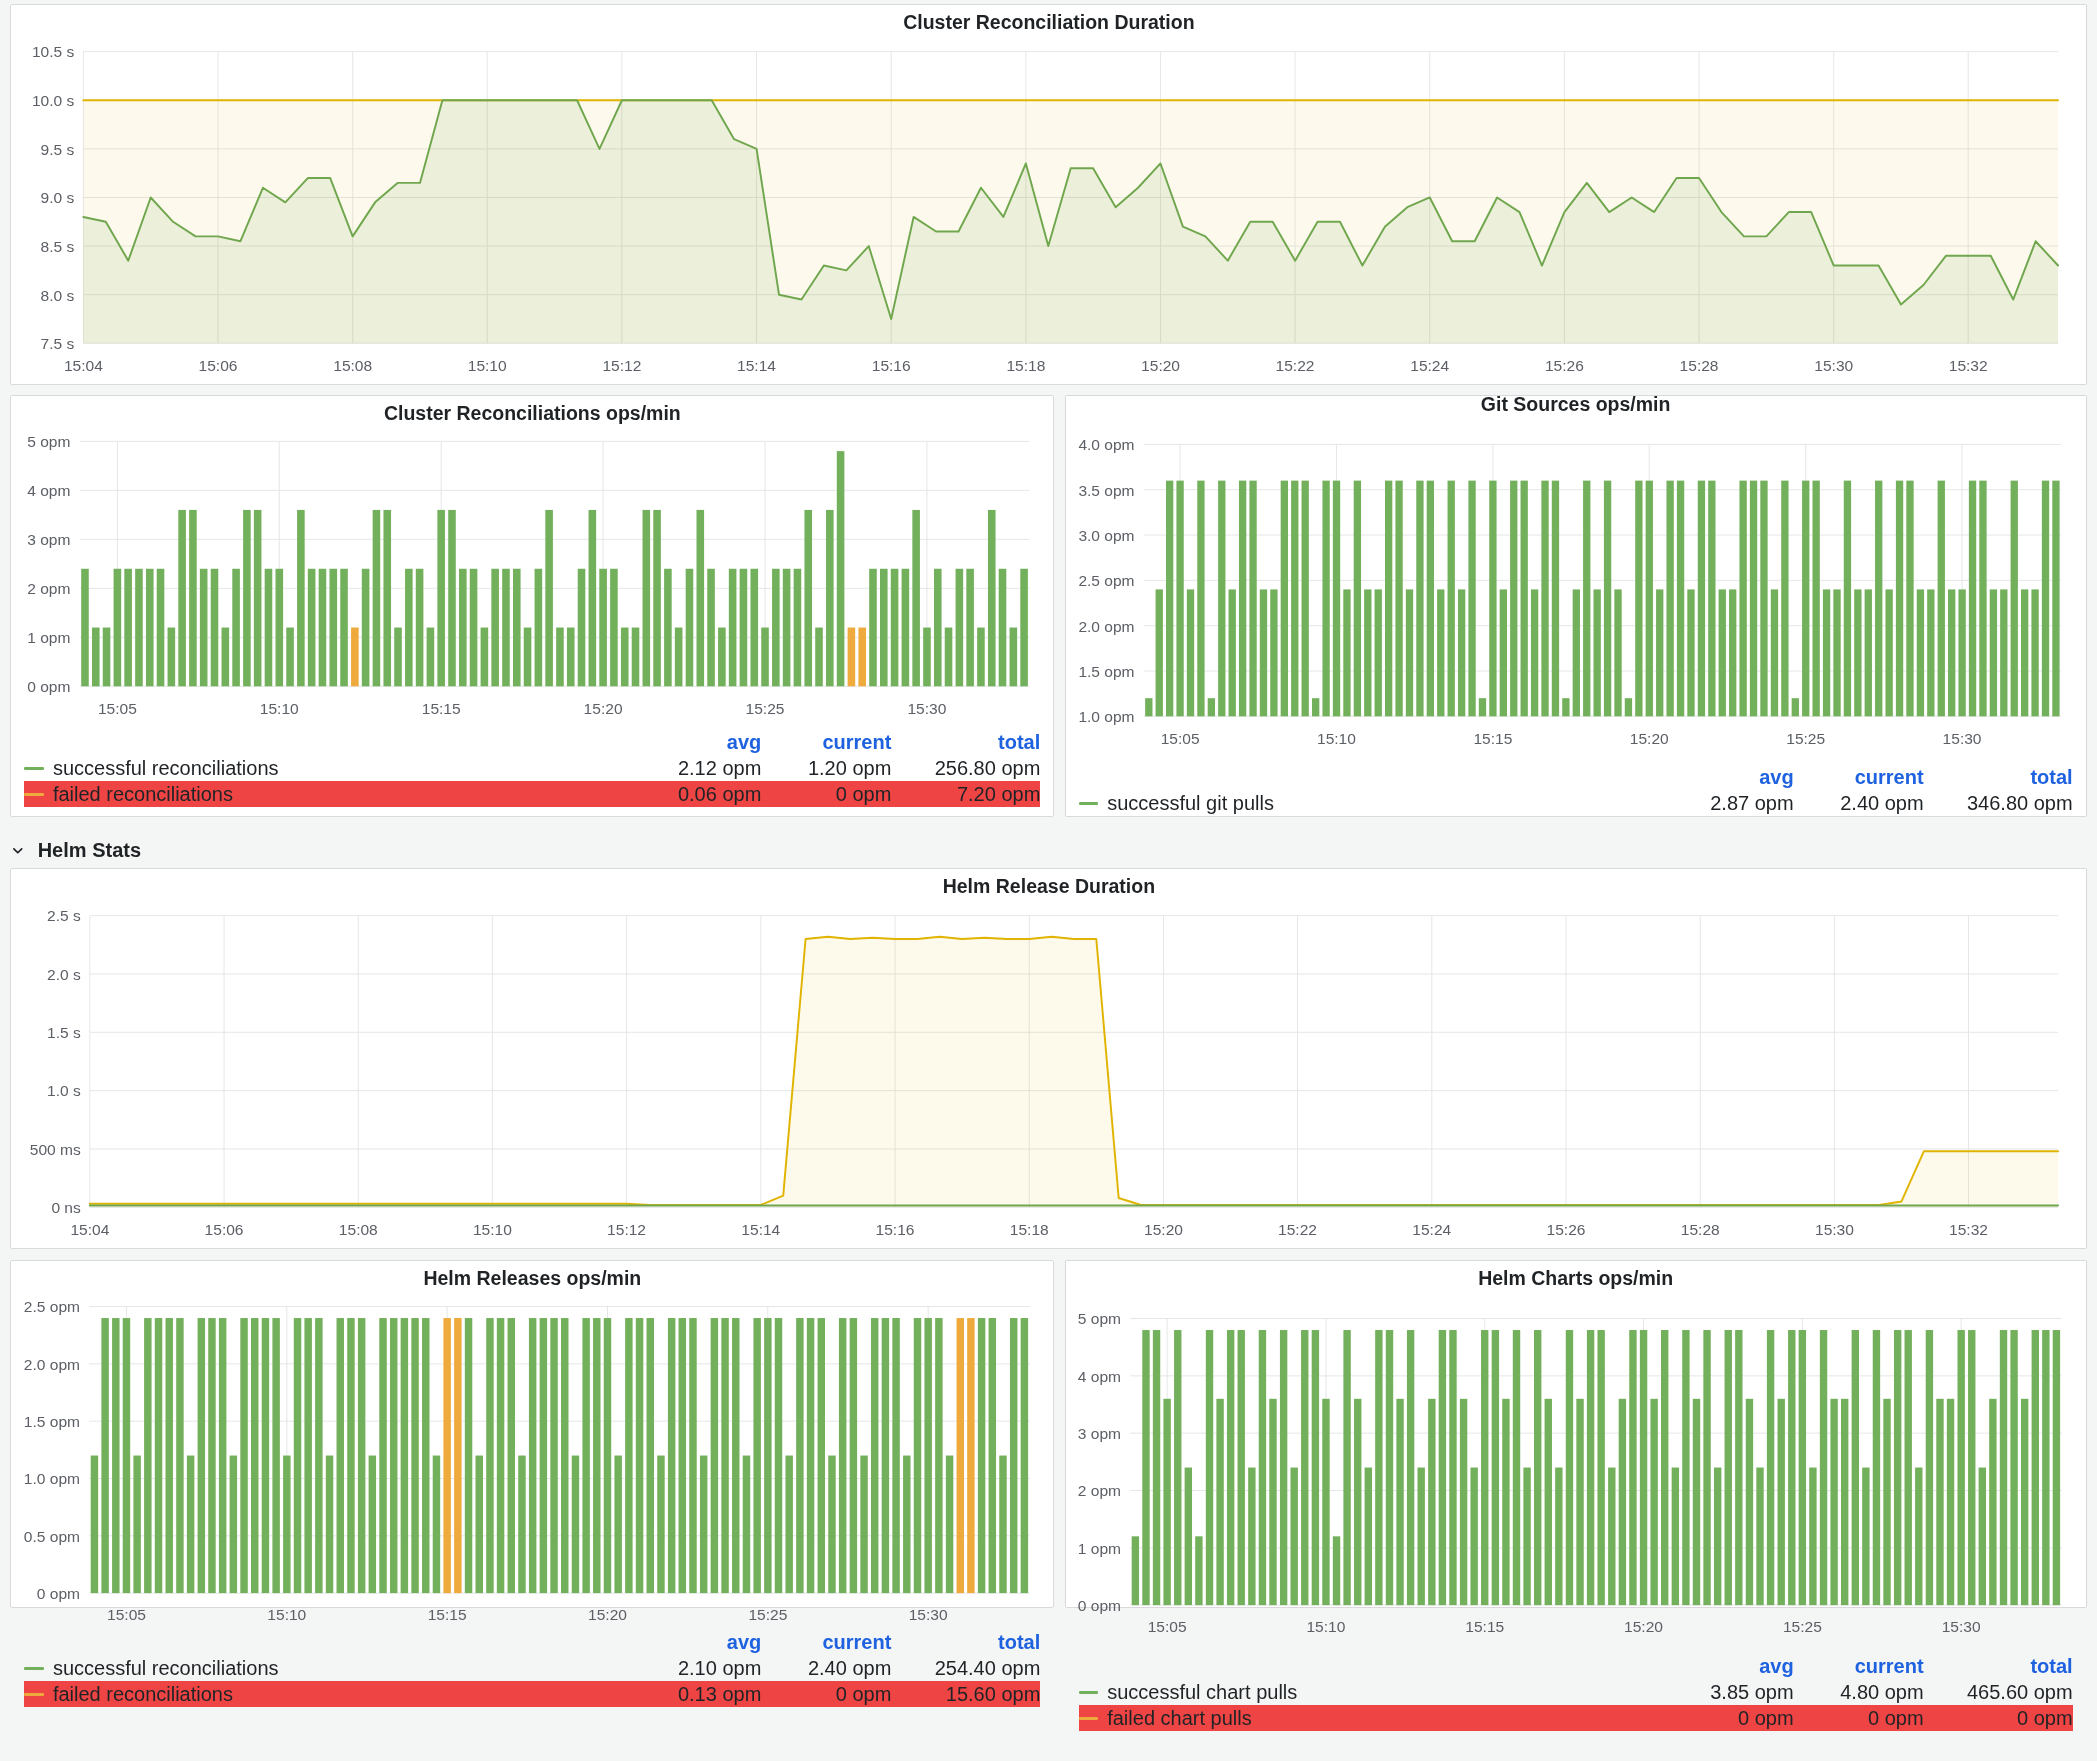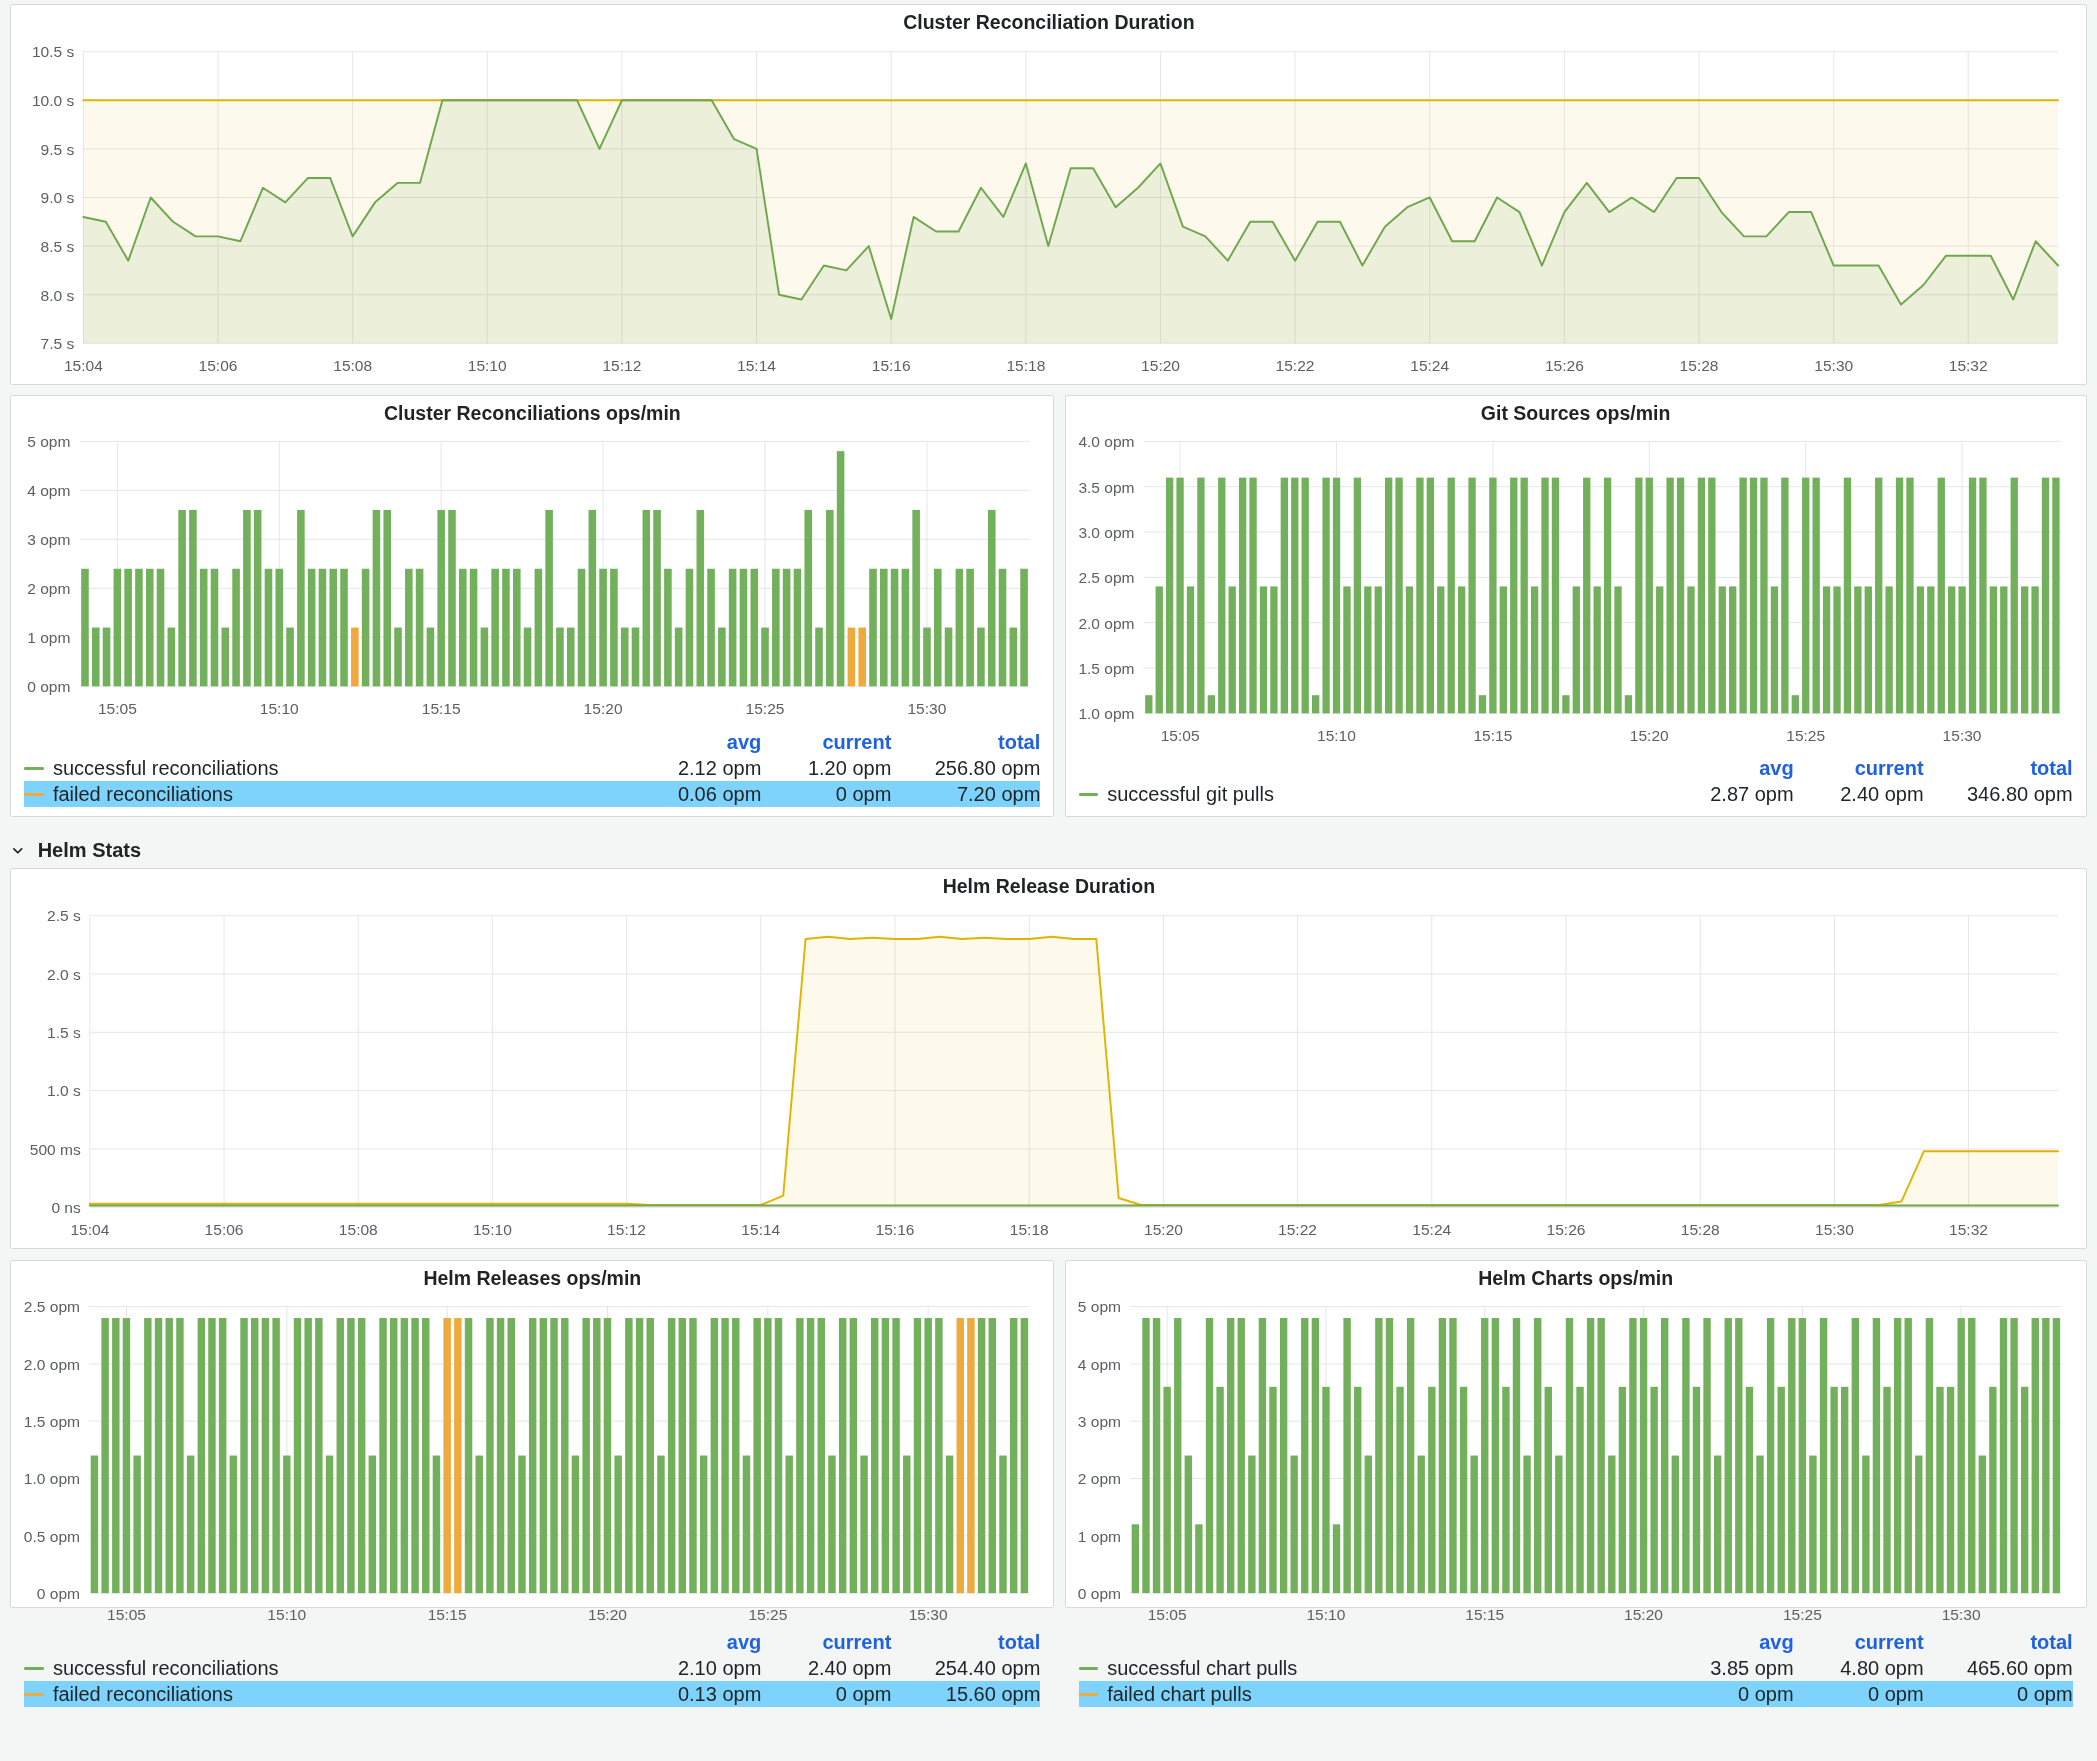--- a/index.html
+++ b/index.html
@@ -6,29 +6,29 @@
   .dashboard{width:2097px;height:1761px;box-sizing:border-box;padding:3.9px 10.4px 5.2px;overflow:hidden;}
   .section-header{display:flex;align-items:center;height:35px;gap:11.7px;cursor:pointer;}
   .section-title{font-size:20px;font-weight:700;color:#1f2326;}
   .icon-btn{color:#5a5e66;display:flex;align-items:center;}
   .gear{font-size:21px;line-height:1;}
   .panel{background:#fff;border:0.6px solid #d8d9da;border-radius:1.9px;box-sizing:border-box;display:flex;flex-direction:column;}
   .panel-title{height:35px;display:flex;align-items:center;justify-content:center;font-size:19.5px;font-weight:700;flex:none;color:#1f2326;}
   .row{display:flex;gap:10.4px;margin-top:10.4px;}
   .full{width:2077px;height:381px;}
   .half-l{width:1044px;}
-  .half-r{width:1022px;}
+  .half-r{width:1022px;gap:12px;}
   .row2 .panel{height:422px;justify-content:center;}
   .row3 .panel{height:348px;}
   .chart{display:block;margin:0 auto;flex:none;}
   svg text.tick{font-size:24px;fill:#5c6066;font-family:"Liberation Sans",sans-serif;}
   .legend{margin-top:auto;padding:2.6px 13px 9px;}
   .legend-row{display:grid;grid-template-columns:1fr 130px 130px 149px;align-items:center;height:26px;font-size:20px;}
   .legend-row.header{color:#1f62e0;font-weight:600;}
-  .legend-row.striped{background:#7dd3fc;}
+  .legend-row.striped{background:#ef4444;}
   .lg-name{display:flex;align-items:center;gap:9px;cursor:pointer;}
   .lg-col{text-align:right;}
   .dash{display:inline-block;width:19.5px;height:2.6px;border-radius:1.3px;flex:none;}
   .mt16{margin-top:16px;}
 </style>
 </head>
 <body>
 
 <div class="dashboard">
 

